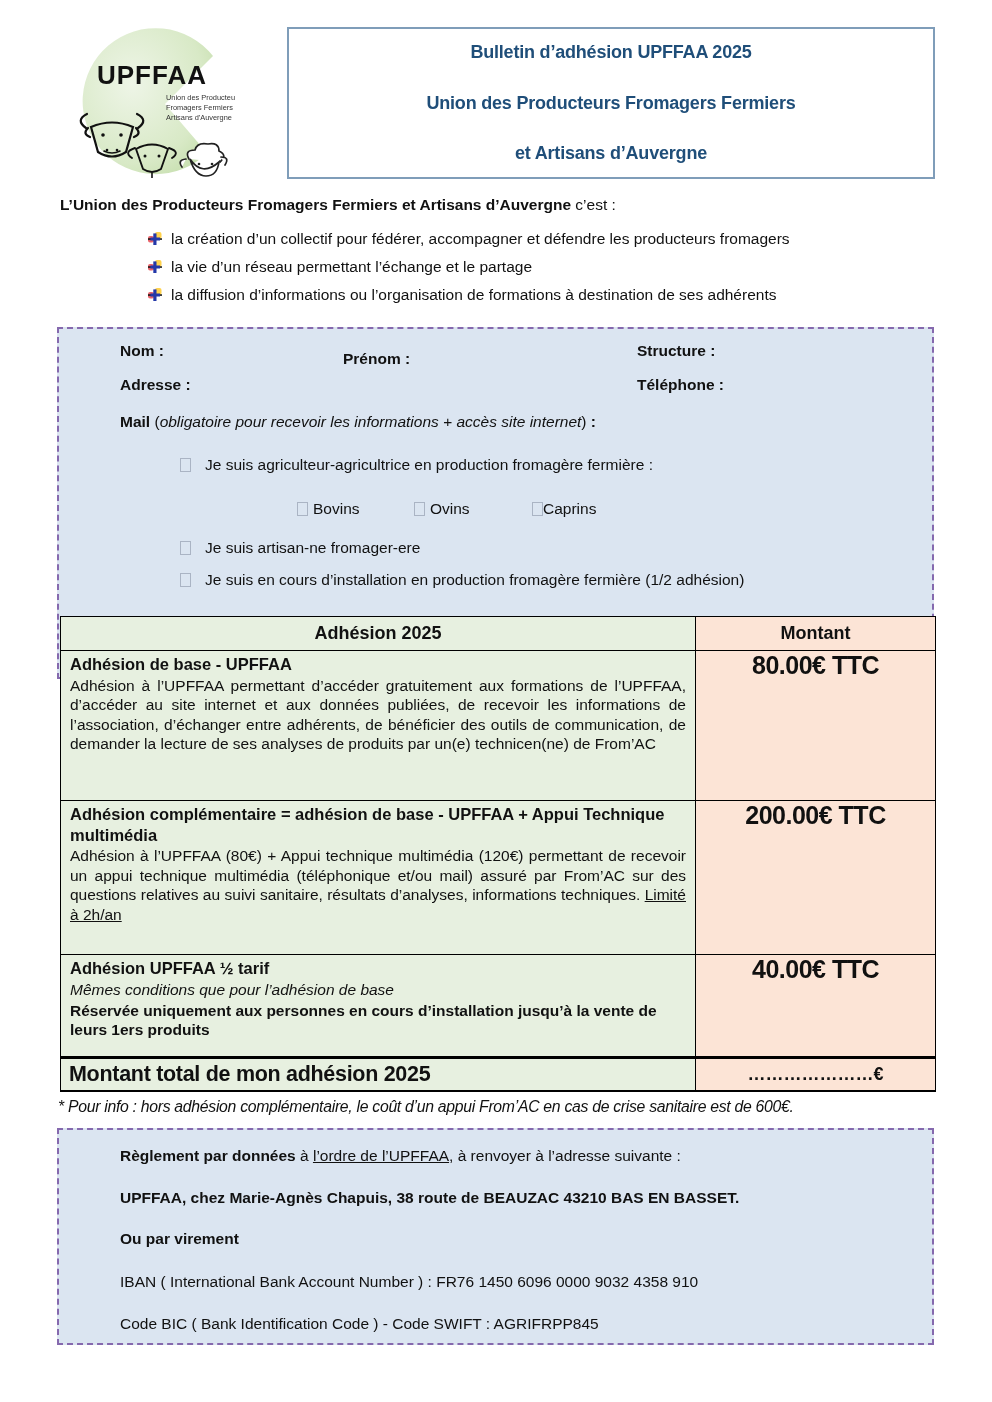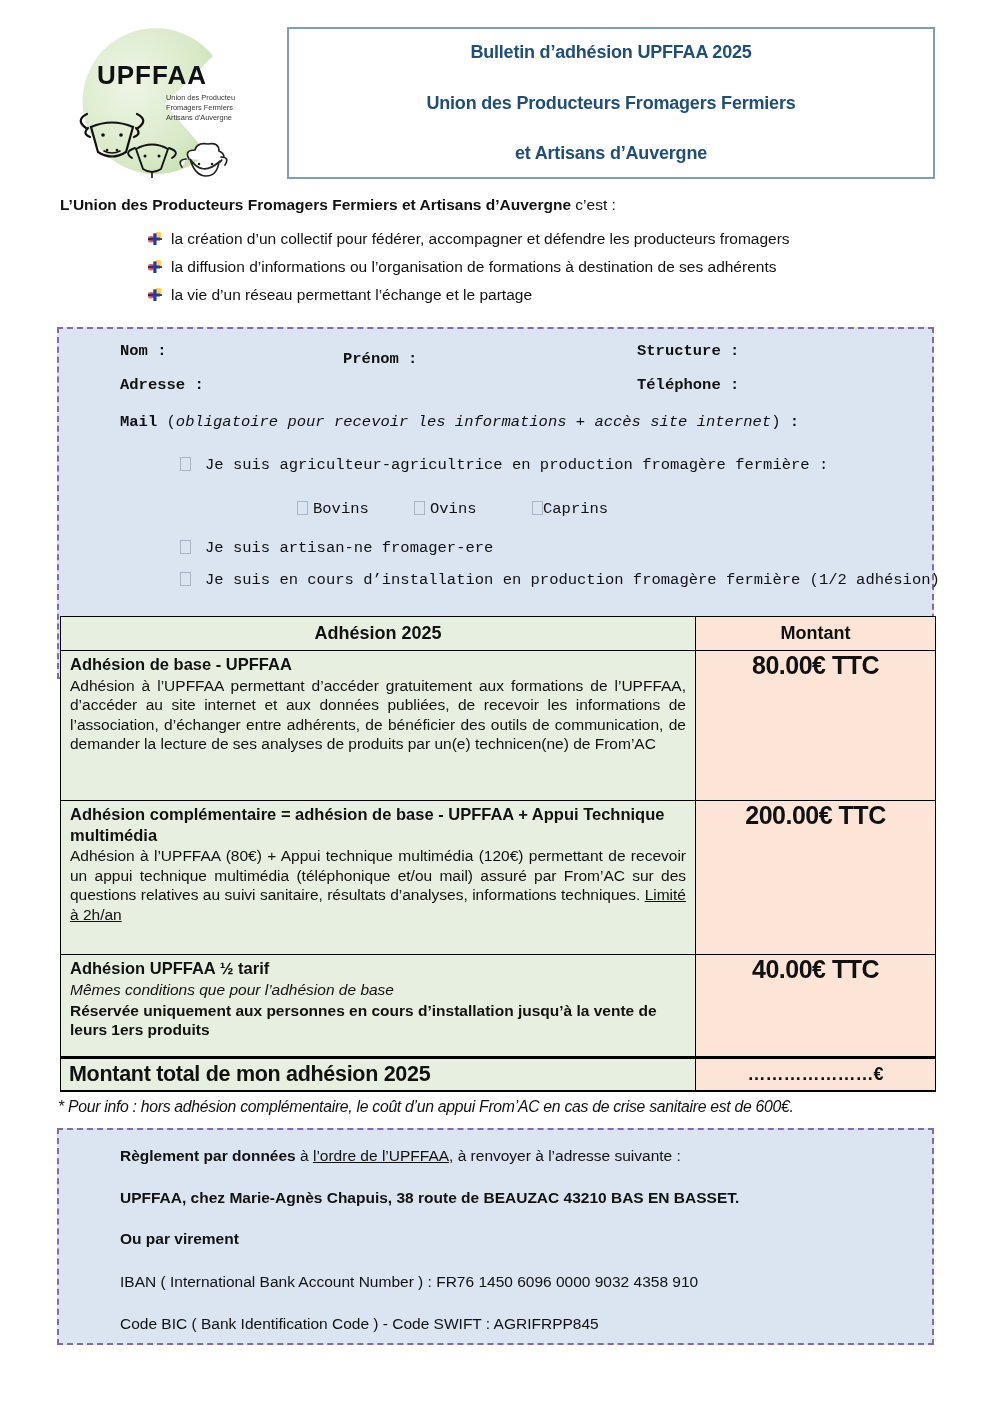--- a/index.html
+++ b/index.html
@@ -21,21 +21,21 @@
 
   
   .intro { position:absolute; left:60px; top:196px; width:878px; font-size:15.5px; }
   .intro .lead { margin-bottom:16px; }
   .intro .lead b { font-weight:bold; }
   .bullet-row { display:flex; align-items:center; gap:9px; margin:0 0 11px 88px; line-height:17px; }
   .bullet-row svg { flex:0 0 auto; }
 
   
   .dash-box { position:absolute; background:#dbe5f1; border:2px dashed #8569ae; }
-  .member-box { left:57px; top:327px; width:877px; height:352px;font-family:Liberation Mono, monospace; }
+  .member-box { left:57px; top:327px; width:877px; height:352px; }
   .pay-box { left:57px; top:1128px; width:877px; height:217px; font-size:15.5px; }
   .abs { position:absolute; white-space:nowrap; }
   .lbl { font-weight:bold; font-size:15.5px; }
   .cbx { display:inline-block; width:11px; height:14px; border:1.5px solid #aab4c4;
     vertical-align:-2px; background:transparent; }
   .cbline { font-size:15.5px; }
   .cbline .cbx { margin-right:14px; }
   .species .cbx { margin-right:5px; }
   .species.tight .cbx { margin-right:0; }
   .mail-line { font-size:15.5px; }
@@ -147,31 +147,31 @@
       <span>la création d’un collectif pour fédérer, accompagner et défendre les producteurs fromagers</span>
     </div>
     <div class="bullet-row">
       <svg width="14" height="14" viewBox="0 0 14 14">
           <rect x="7" y="0" width="6.5" height="7" rx="2" fill="#ffd24d"></rect>
           <rect x="0" y="4" width="6" height="6.5" rx="2" fill="#e8636a"></rect>
           <rect x="0" y="6.3" width="14" height="1.5" fill="#111"></rect>
           <rect x="2.4" y="5.5" width="9.6" height="3" fill="#2438a8"></rect>
           <rect x="5.3" y="1.4" width="3.2" height="11.6" fill="#2438a8"></rect>
         </svg>
-      <span>la diffusion d’informations ou l’organisation de formations à destination de ses adhérents</span>
+      <span>la vie d’un réseau permettant l’échange et le partage</span>
     </div>
     <div class="bullet-row">
       <svg width="14" height="14" viewBox="0 0 14 14">
           <rect x="7" y="0" width="6.5" height="7" rx="2" fill="#ffd24d"></rect>
           <rect x="0" y="4" width="6" height="6.5" rx="2" fill="#e8636a"></rect>
           <rect x="0" y="6.3" width="14" height="1.5" fill="#111"></rect>
           <rect x="2.4" y="5.5" width="9.6" height="3" fill="#2438a8"></rect>
           <rect x="5.3" y="1.4" width="3.2" height="11.6" fill="#2438a8"></rect>
         </svg>
-      <span>la vie d’un réseau permettant l’échange et le partage</span>
+      <span>la diffusion d’informations ou l’organisation de formations à destination de ses adhérents</span>
     </div>
   </div>
 
   <div class="dash-box member-box">
     <span class="abs lbl" style="left:61px; top:13px;">Nom :</span>
     <span class="abs lbl" style="left:284px; top:21px;">Prénom :</span>
     <span class="abs lbl" style="left:578px; top:13px;">Structure :</span>
     <span class="abs lbl" style="left:61px; top:47px;">Adresse :</span>
     <span class="abs lbl" style="left:578px; top:47px;">Téléphone :</span>
 

